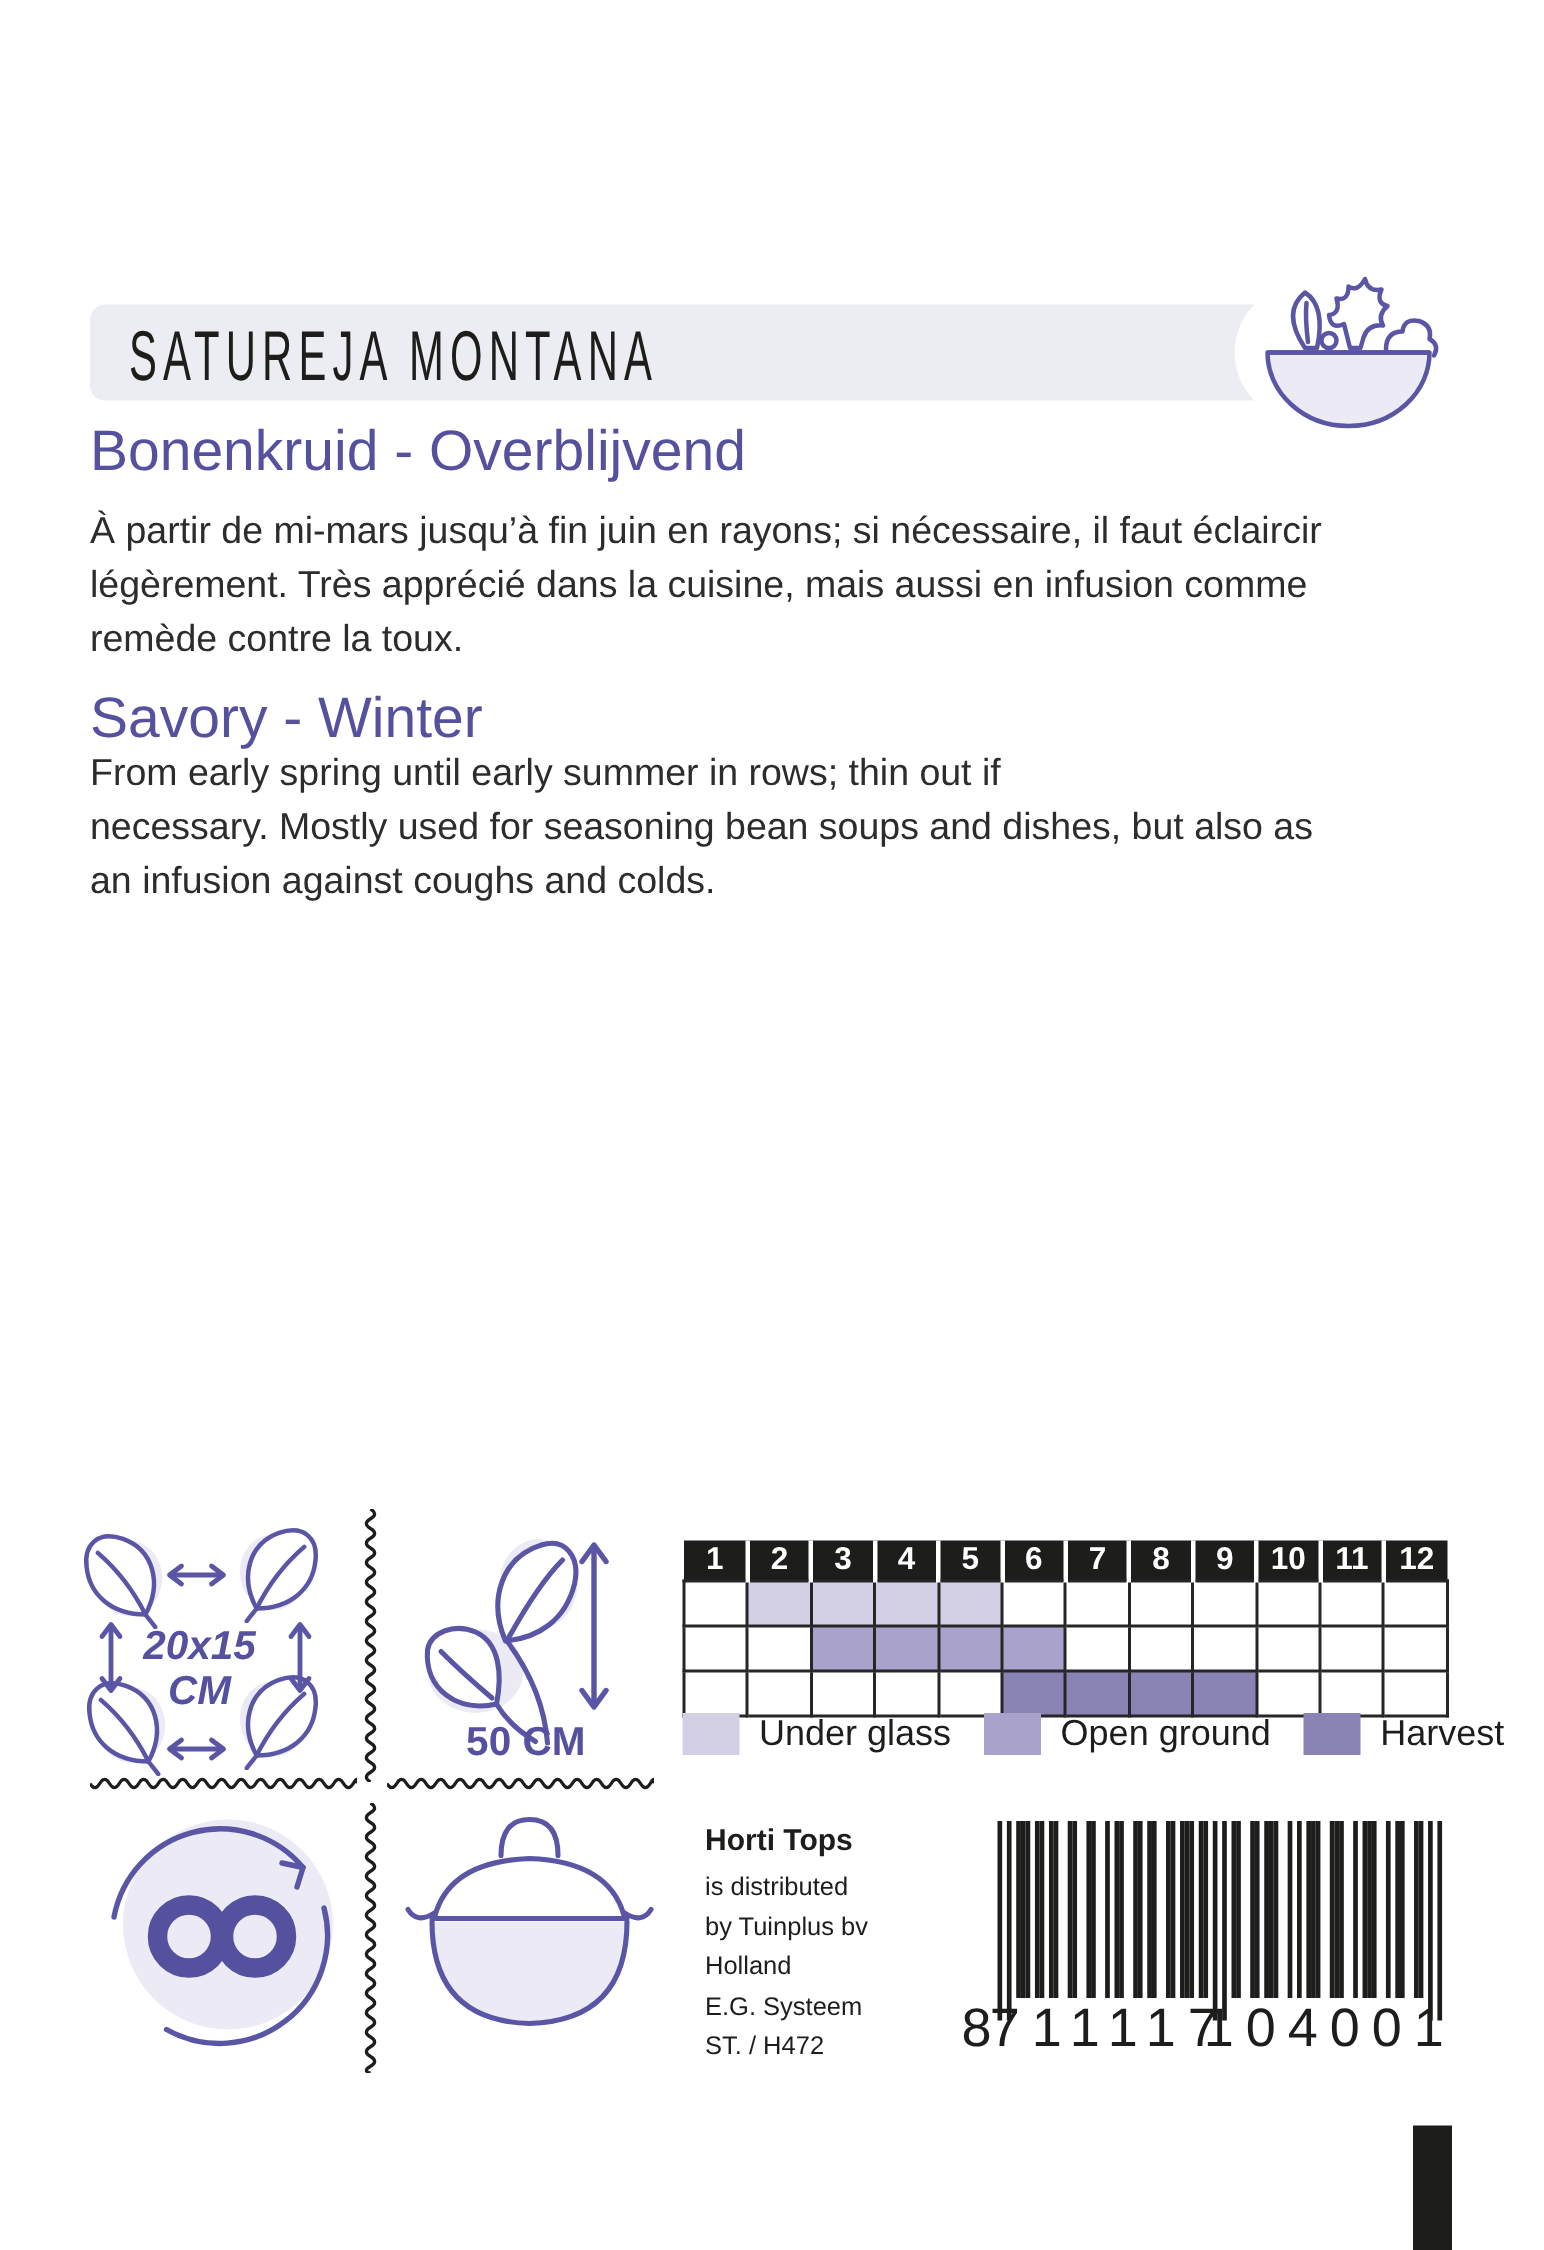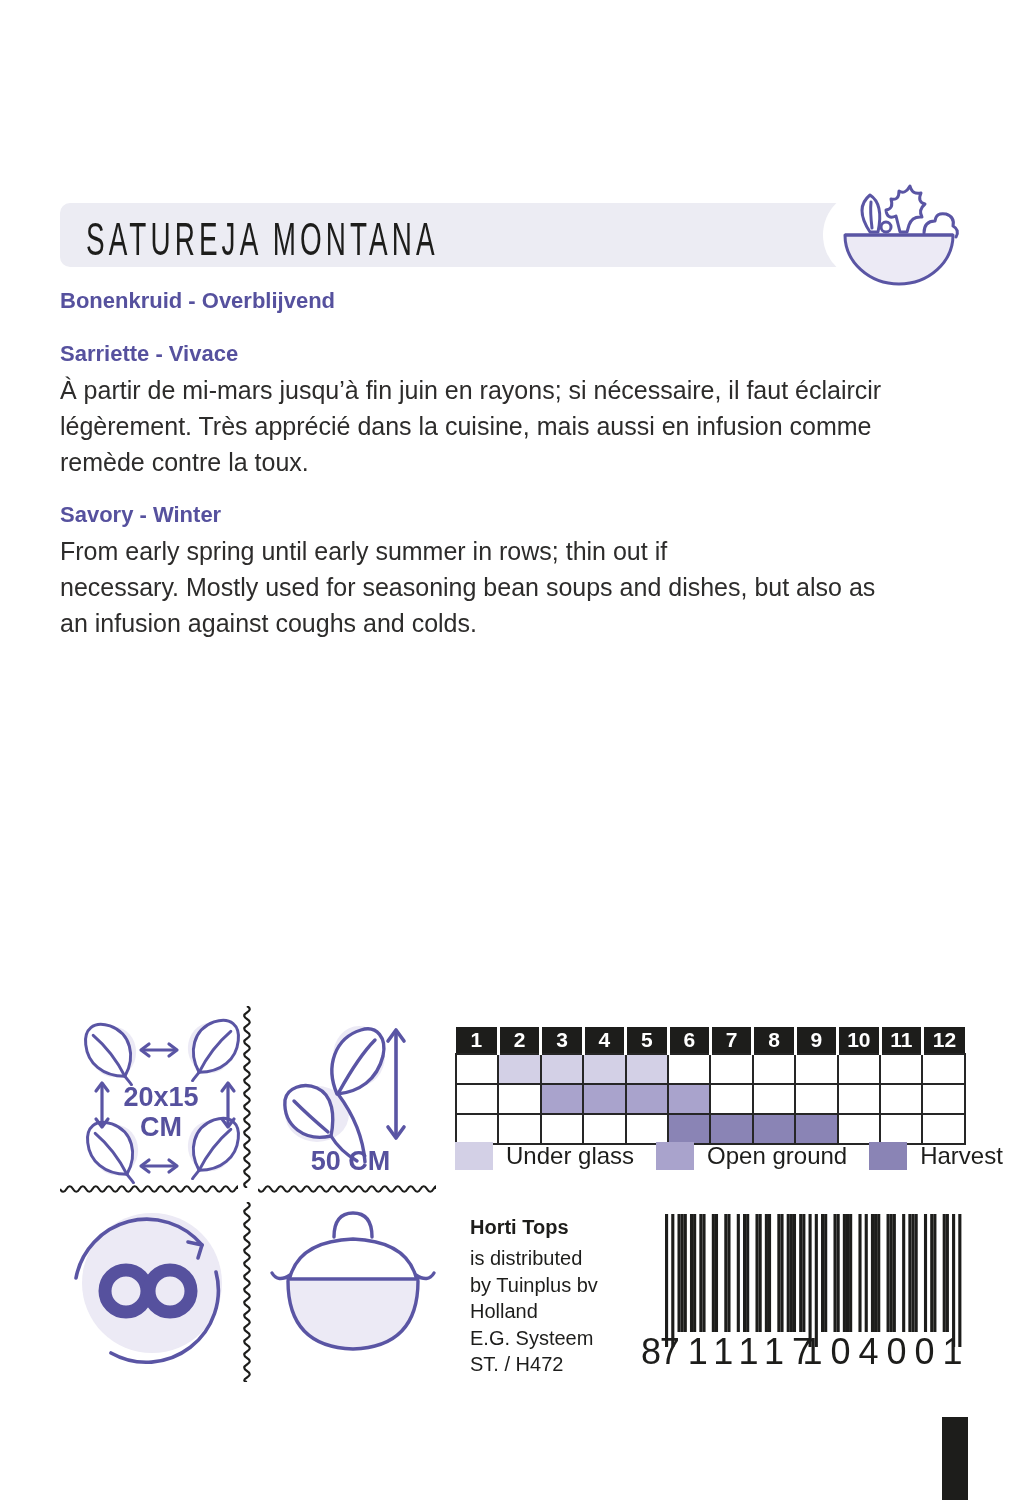--- a/index.html
+++ b/index.html
@@ -12,21 +12,21 @@
   .band::after{content:'';position:absolute;right:-65px;top:-13px;width:90px;height:90px;
         background:#ffffff;border-radius:50%;}
   .latin-title{position:absolute;left:86px;top:212px;font-size:34px;font-weight:400;
         color:#1d1d1b;letter-spacing:5px;transform:scale(0.82,1.38);transform-origin:left top;
         white-space:nowrap;}
   .bowl{position:absolute;left:836px;top:182px;}
 
   
   .sections{position:absolute;left:60px;top:283px;width:945px;}
   .sec{margin:0 0 17px 0;}
-  .sec-h{font-size:22px;font-weight:700;color:#56519e;line-height:36px;margin:0;}
+  .sec-h{font-size:38px;font-weight:400;color:#56519e;line-height:36px;margin:0;}
   .sec-b{font-size:25px;color:#2d2c2b;line-height:36px;margin:0;white-space:pre-line;}
 
   
   .quad{position:absolute;}
   .cm-label{position:absolute;font-size:27px;line-height:30px;font-weight:700;color:#56519e;
         text-align:center;white-space:pre-line;}
   .mirror svg{transform:scaleX(-1);}
 
   
   .squiggle{position:absolute;line-height:0;}
@@ -40,21 +40,21 @@
   td.mh:last-child{border-right:none;}
   td.mc{height:28px;border:2.5px solid #262626;}
 
   .legend{position:absolute;left:455px;top:1142px;display:flex;align-items:flex-end;}
   .legend .sw{width:38px;height:28px;margin-right:13px;}
   .legend .lb{font-size:24px;color:#1d1d1b;margin-right:22px;}
 
   
   .dist{position:absolute;left:470px;top:1211px;}
   .dist-name{font-size:20px;font-weight:700;color:#1d1d1b;line-height:32px;margin:0;}
-  .dist-details{font-size:20px;color:#1d1d1b;line-height:26.5px;margin:2px 0 0 0;white-space:pre-line;}
+  .dist-details{font-size:17px;color:#1d1d1b;line-height:26.5px;margin:2px 0 0 0;white-space:pre-line;}
 
   
   .barcode{position:absolute;left:633px;top:1212px;}
 
   .black-bar{position:absolute;left:942px;top:1417px;width:26px;height:83px;background:#1d1d1b;}
 </style>
 </head>
 <body>
 
 <div class="page">
@@ -77,21 +77,20 @@
       <path d="M9,53 a54,49 0 0 0 108,0 Z" fill="#eceaf5" stroke="#5a55a4" stroke-width="3" stroke-linejoin="round"></path>
       <line x1="9" y1="53" x2="117" y2="53" stroke="#5a55a4" stroke-width="3"></line>
     </svg>
   </div>
 
   <div class="sections">
     <div class="sec">
       <p class="sec-h">Bonenkruid - Overblijvend</p>
     </div>
     <div class="sec">
-      <p class="sec-h">Sarriette - Vivace</p>
       <p class="sec-b">À partir de mi-mars jusqu’à fin juin en rayons; si nécessaire, il faut éclaircir
 légèrement. Très apprécié dans la cuisine, mais aussi en infusion comme
 remède contre la toux.</p>
     </div>
     <div class="sec">
       <p class="sec-h">Savory - Winter</p>
       <p class="sec-b">From early spring until early summer in rows; thin out if
 necessary. Mostly used for seasoning bean soups and dishes, but also as
 an infusion against coughs and colds.</p>
     </div>
@@ -105,21 +104,21 @@
   <div class="squiggle" style="left:242px;top:1202px;"><svg width="10" height="180" viewBox="0 0 10 180">
         <path d="M5 0 Q 10.5 3.25 5 6.5 Q -0.5 9.75 5 13 Q 10.5 16.25 5 19.5 Q -0.5 22.75 5 26 Q 10.5 29.25 5 32.5 Q -0.5 35.75 5 39 Q 10.5 42.25 5 45.5 Q -0.5 48.75 5 52 Q 10.5 55.25 5 58.5 Q -0.5 61.75 5 65 Q 10.5 68.25 5 71.5 Q -0.5 74.75 5 78 Q 10.5 81.25 5 84.5 Q -0.5 87.75 5 91 Q 10.5 94.25 5 97.5 Q -0.5 100.75 5 104 Q 10.5 107.25 5 110.5 Q -0.5 113.75 5 117 Q 10.5 120.25 5 123.5 Q -0.5 126.75 5 130 Q 10.5 133.25 5 136.5 Q -0.5 139.75 5 143 Q 10.5 146.25 5 149.5 Q -0.5 152.75 5 156 Q 10.5 159.25 5 162.5 Q -0.5 165.75 5 169 Q 10.5 172.25 5 175.5 Q -0.5 178.75 5 180" fill="none" stroke="#1d1d1b" stroke-width="2.2"></path>
       </svg></div>
   <div class="squiggle" style="left:60px;top:1184px;"><svg width="178" height="10" viewBox="0 0 178 10">
         <path d="M0 5 Q 3.25 10.5 6.5 5 Q 9.75 -0.5 13 5 Q 16.25 10.5 19.5 5 Q 22.75 -0.5 26 5 Q 29.25 10.5 32.5 5 Q 35.75 -0.5 39 5 Q 42.25 10.5 45.5 5 Q 48.75 -0.5 52 5 Q 55.25 10.5 58.5 5 Q 61.75 -0.5 65 5 Q 68.25 10.5 71.5 5 Q 74.75 -0.5 78 5 Q 81.25 10.5 84.5 5 Q 87.75 -0.5 91 5 Q 94.25 10.5 97.5 5 Q 100.75 -0.5 104 5 Q 107.25 10.5 110.5 5 Q 113.75 -0.5 117 5 Q 120.25 10.5 123.5 5 Q 126.75 -0.5 130 5 Q 133.25 10.5 136.5 5 Q 139.75 -0.5 143 5 Q 146.25 10.5 149.5 5 Q 152.75 -0.5 156 5 Q 159.25 10.5 162.5 5 Q 165.75 -0.5 169 5 Q 172.25 10.5 175.5 5 Q 178.75 -0.5 178 5" fill="none" stroke="#1d1d1b" stroke-width="2.2"></path>
       </svg></div>
   <div class="squiggle" style="left:258px;top:1184px;"><svg width="178" height="10" viewBox="0 0 178 10">
         <path d="M0 5 Q 3.25 10.5 6.5 5 Q 9.75 -0.5 13 5 Q 16.25 10.5 19.5 5 Q 22.75 -0.5 26 5 Q 29.25 10.5 32.5 5 Q 35.75 -0.5 39 5 Q 42.25 10.5 45.5 5 Q 48.75 -0.5 52 5 Q 55.25 10.5 58.5 5 Q 61.75 -0.5 65 5 Q 68.25 10.5 71.5 5 Q 74.75 -0.5 78 5 Q 81.25 10.5 84.5 5 Q 87.75 -0.5 91 5 Q 94.25 10.5 97.5 5 Q 100.75 -0.5 104 5 Q 107.25 10.5 110.5 5 Q 113.75 -0.5 117 5 Q 120.25 10.5 123.5 5 Q 126.75 -0.5 130 5 Q 133.25 10.5 136.5 5 Q 139.75 -0.5 143 5 Q 146.25 10.5 149.5 5 Q 152.75 -0.5 156 5 Q 159.25 10.5 162.5 5 Q 165.75 -0.5 169 5 Q 172.25 10.5 175.5 5 Q 178.75 -0.5 178 5" fill="none" stroke="#1d1d1b" stroke-width="2.2"></path>
       </svg></div>
 
-  <div class="quad" style="left:72px;top:1016px;width:175px;height:172px;">
+  <div class="quad" style="left:44px;top:1016px;width:175px;height:172px;font-style:italic;">
     <span class="leaf-slot mirror" style="position:absolute;left:10px;top:4px;"><svg width="56" height="66" viewBox="0 0 60 70">
       <ellipse cx="26" cy="34" rx="24" ry="27" fill="#eceaf5"></ellipse>
       <path d="M14,60 C2,38 8,14 30,6 C48,0 58,10 56,26 C54,46 38,60 14,60 Z" fill="#ffffff" stroke="#5a55a4" stroke-width="3.2" stroke-linejoin="round"></path>
       <path d="M14,60 C22,44 34,28 48,16" fill="none" stroke="#5a55a4" stroke-width="3.2" stroke-linecap="round"></path>
       <path d="M14,60 C11,64 9,66 7,69" fill="none" stroke="#5a55a4" stroke-width="3.2" stroke-linecap="round"></path>
     </svg></span>
     <span class="leaf-slot" style="position:absolute;left:114px;top:0px;"><svg width="56" height="66" viewBox="0 0 60 70">
       <ellipse cx="26" cy="34" rx="24" ry="27" fill="#eceaf5"></ellipse>
       <path d="M14,60 C2,38 8,14 30,6 C48,0 58,10 56,26 C54,46 38,60 14,60 Z" fill="#ffffff" stroke="#5a55a4" stroke-width="3.2" stroke-linejoin="round"></path>
       <path d="M14,60 C22,44 34,28 48,16" fill="none" stroke="#5a55a4" stroke-width="3.2" stroke-linecap="round"></path>

